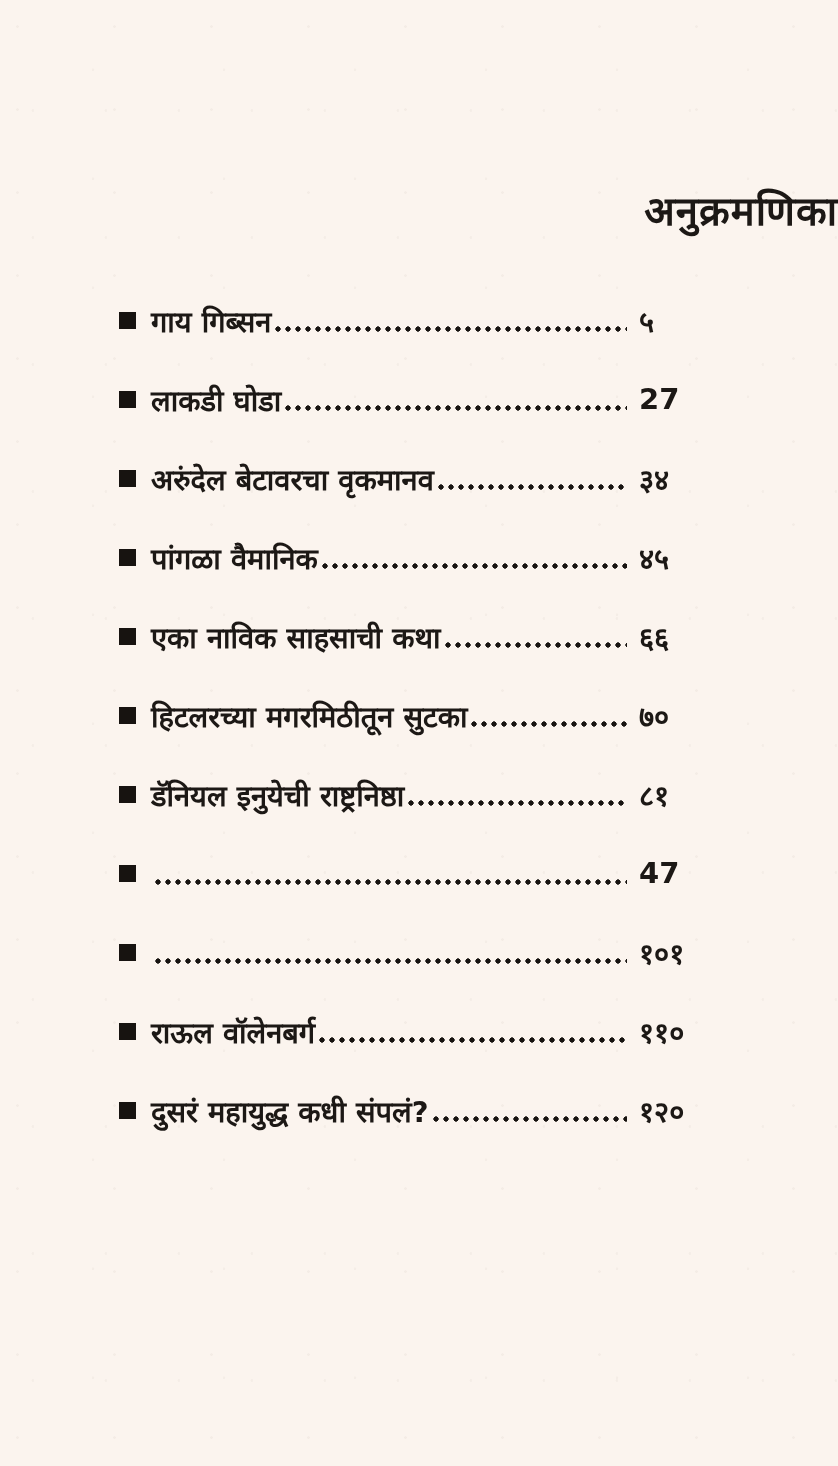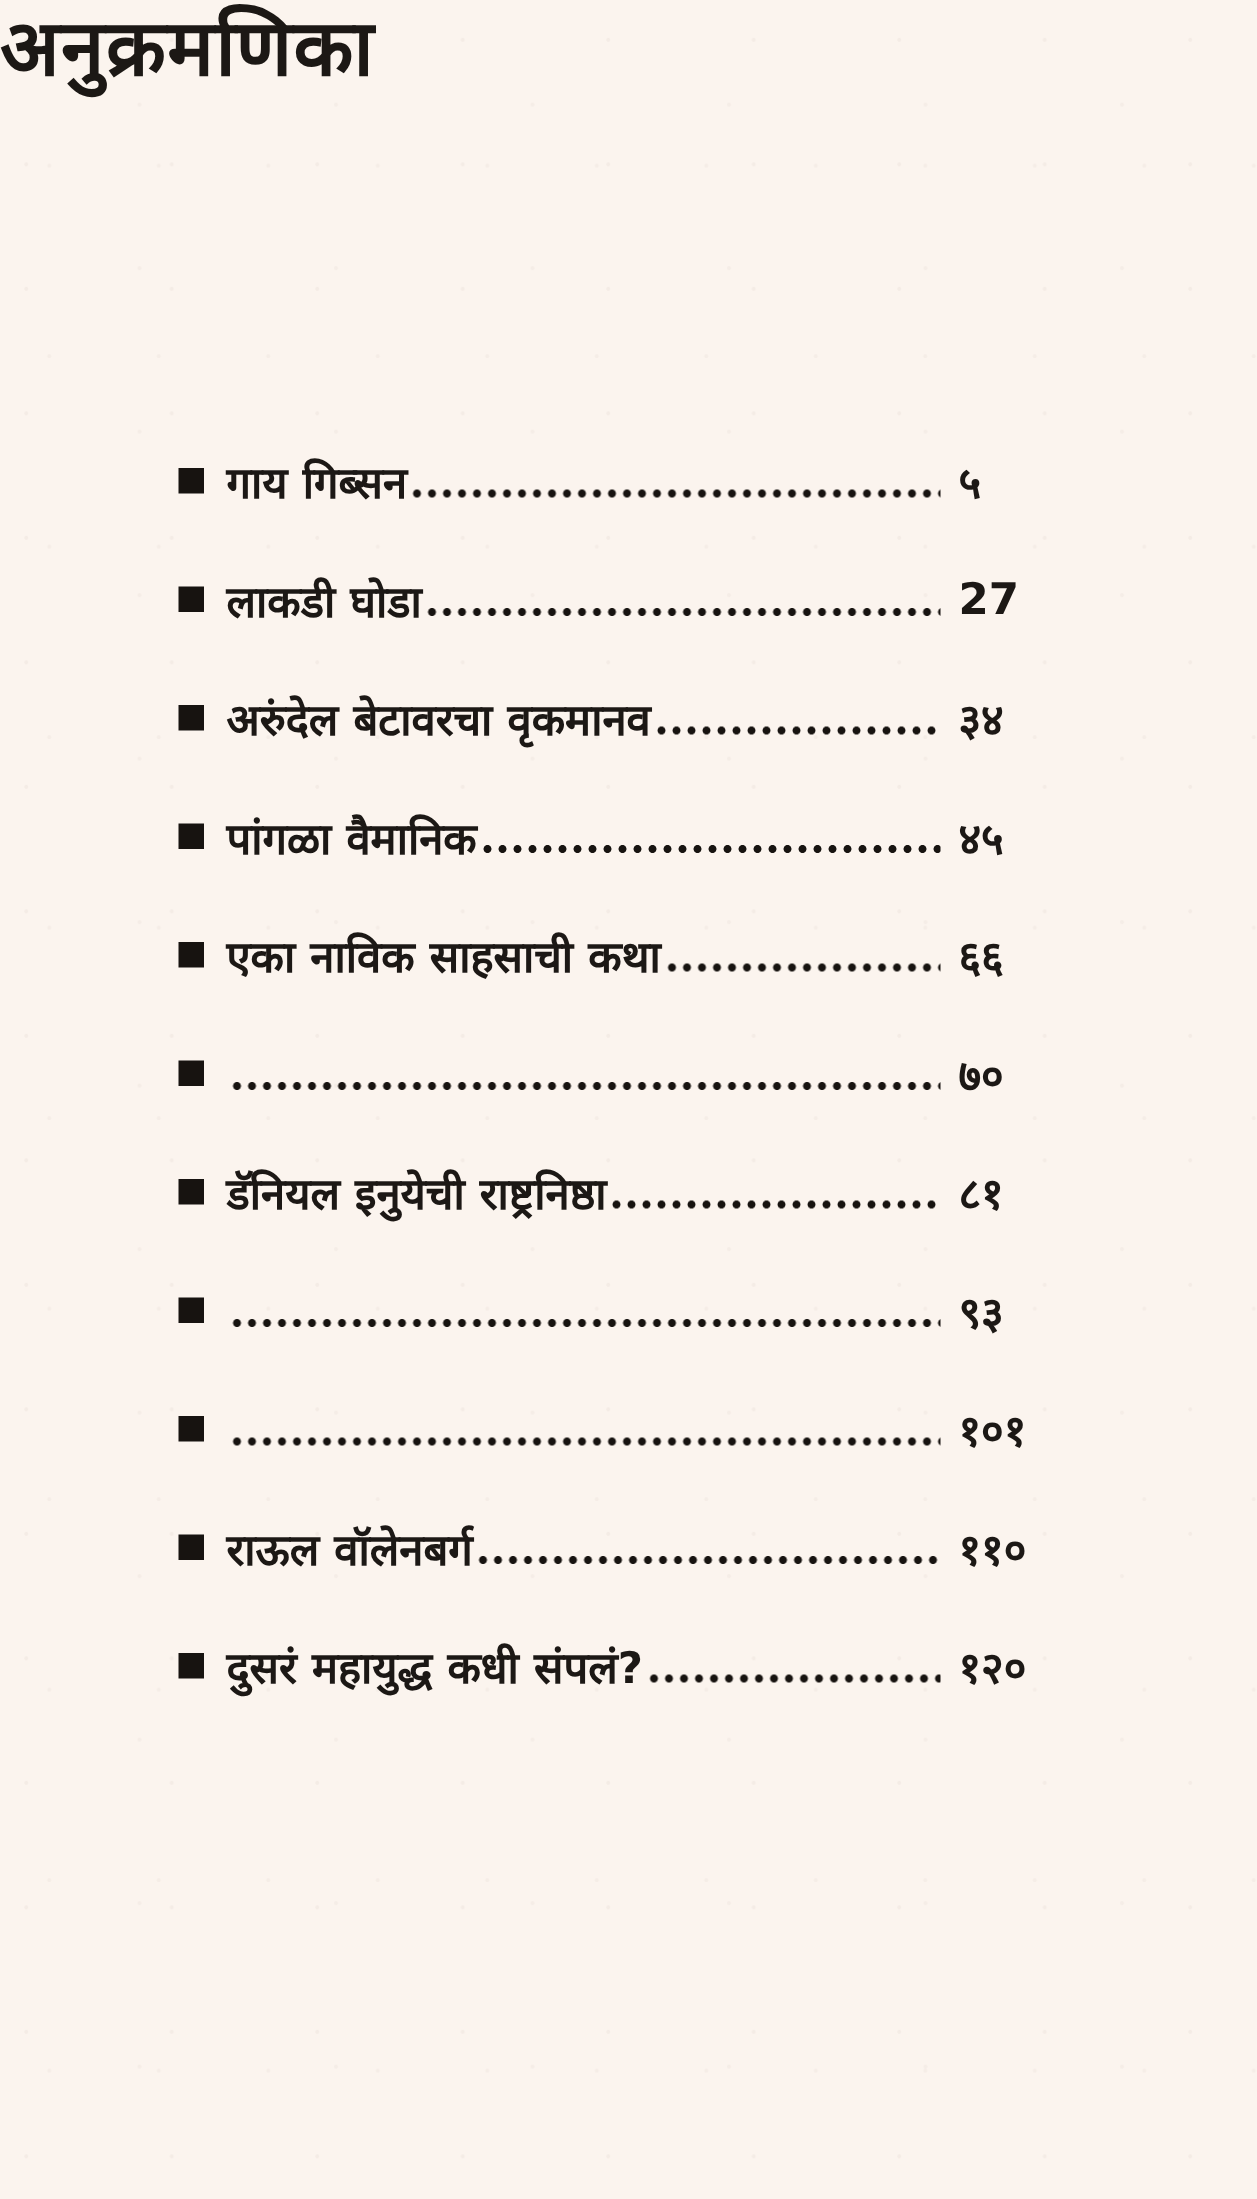--- a/index.html
+++ b/index.html
@@ -14,22 +14,23 @@
     font-family: "DejaVu Sans", sans-serif;
     
     background-image:
       radial-gradient(circle at 18% 32%, rgba(130,100,90,0.06) 1px, transparent 1.6px),
       radial-gradient(circle at 71% 64%, rgba(130,100,90,0.05) 1px, transparent 1.6px),
       radial-gradient(circle at 45% 87%, rgba(130,100,90,0.05) 1px, transparent 1.6px);
     background-size: 97px 83px, 131px 109px, 73px 127px;
   }
   .page-title {
     margin: 0;
-    text-align: left;
-    font-size: 52px;
+    padding-top: 185px;
+    text-align: right;
+    font-size: 40px;
     font-weight: bold;
     letter-spacing: 1px;
     line-height: 1.3;
   }
   .toc-list {
     list-style: none;
     margin: 0;
     padding: 0;
     position: absolute;
     left: 103px;
@@ -107,33 +108,34 @@
     <span class="entry-page">४५</span>
   </li>
     <li class="toc-row">
     <span class="bullet"></span>
     <span class="entry-title">एका नाविक साहसाची कथा</span>
     <span class="leader"></span>
     <span class="entry-page">६६</span>
   </li>
     <li class="toc-row">
     <span class="bullet"></span>
+    <span class="entry-title">हिटलरच्या मगरमिठीतून सुटका</span>
     <span class="leader"></span>
     <span class="entry-page">७०</span>
   </li>
     <li class="toc-row">
     <span class="bullet"></span>
     <span class="entry-title">डॅनियल इनुयेची राष्ट्रनिष्ठा</span>
     <span class="leader"></span>
     <span class="entry-page">८१</span>
   </li>
     <li class="toc-row">
     <span class="bullet"></span>
     <span class="leader"></span>
-    <span class="entry-page">९३</span>
+    <span class="entry-page">47</span>
   </li>
     <li class="toc-row">
     <span class="bullet"></span>
     <span class="leader"></span>
     <span class="entry-page">१०१</span>
   </li>
     <li class="toc-row">
     <span class="bullet"></span>
     <span class="entry-title">राऊल वॉलेनबर्ग</span>
     <span class="leader"></span>

